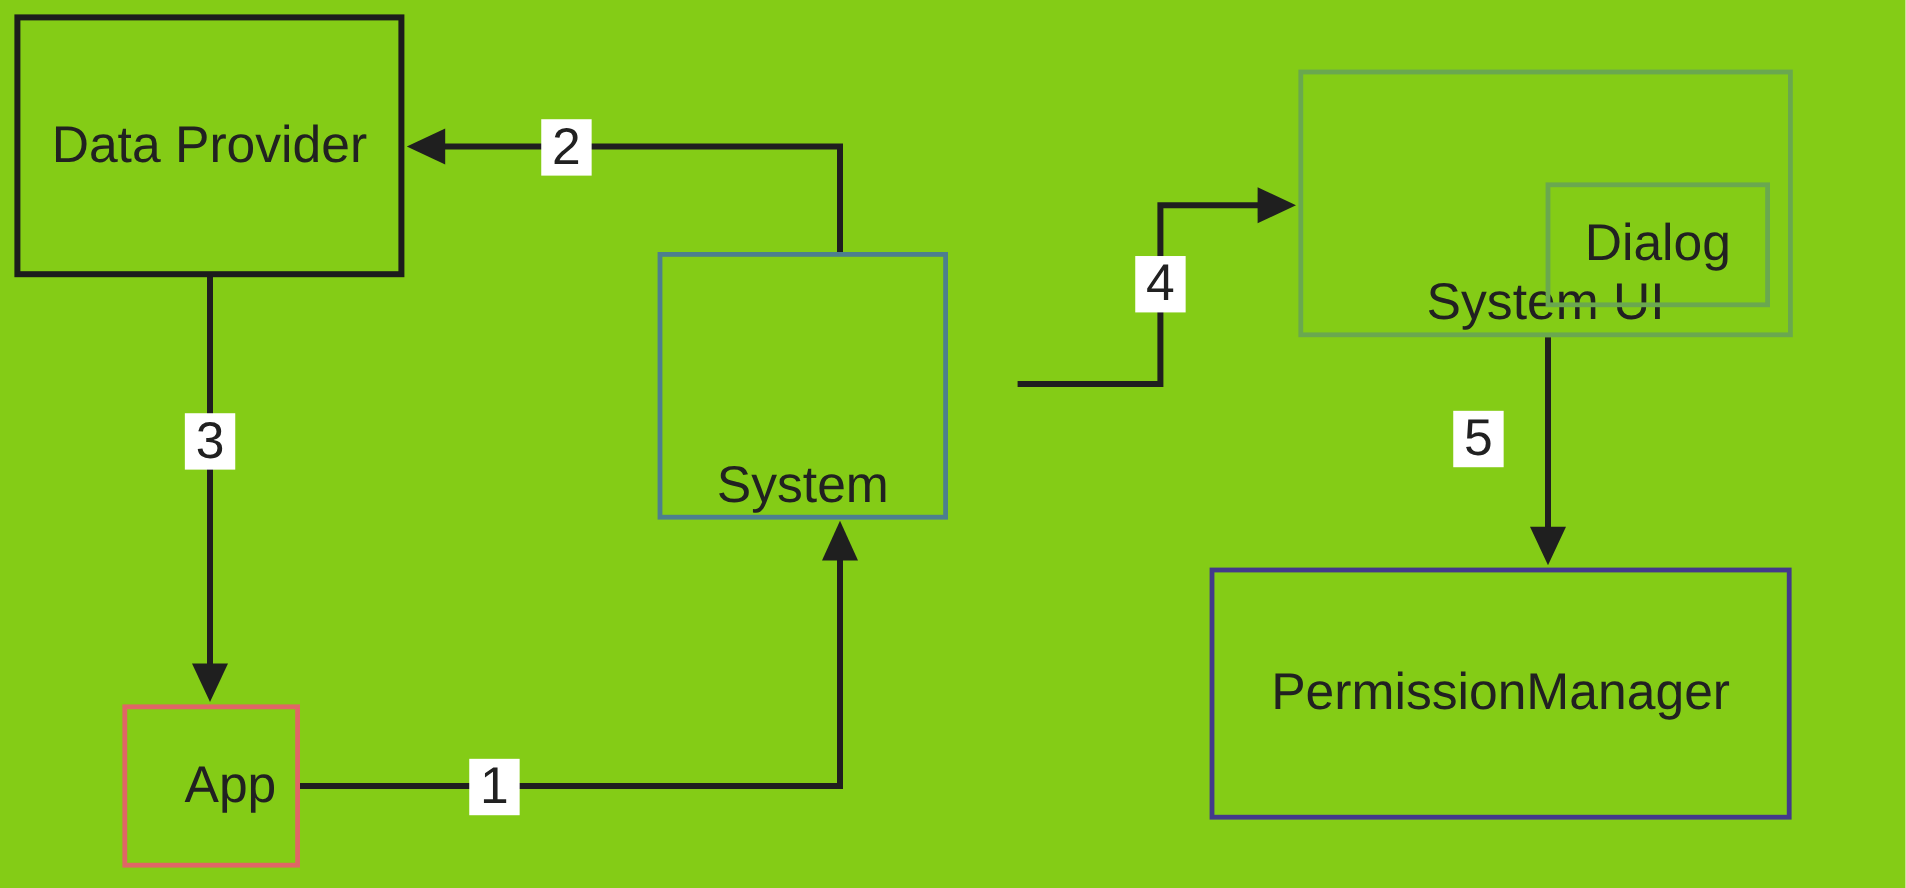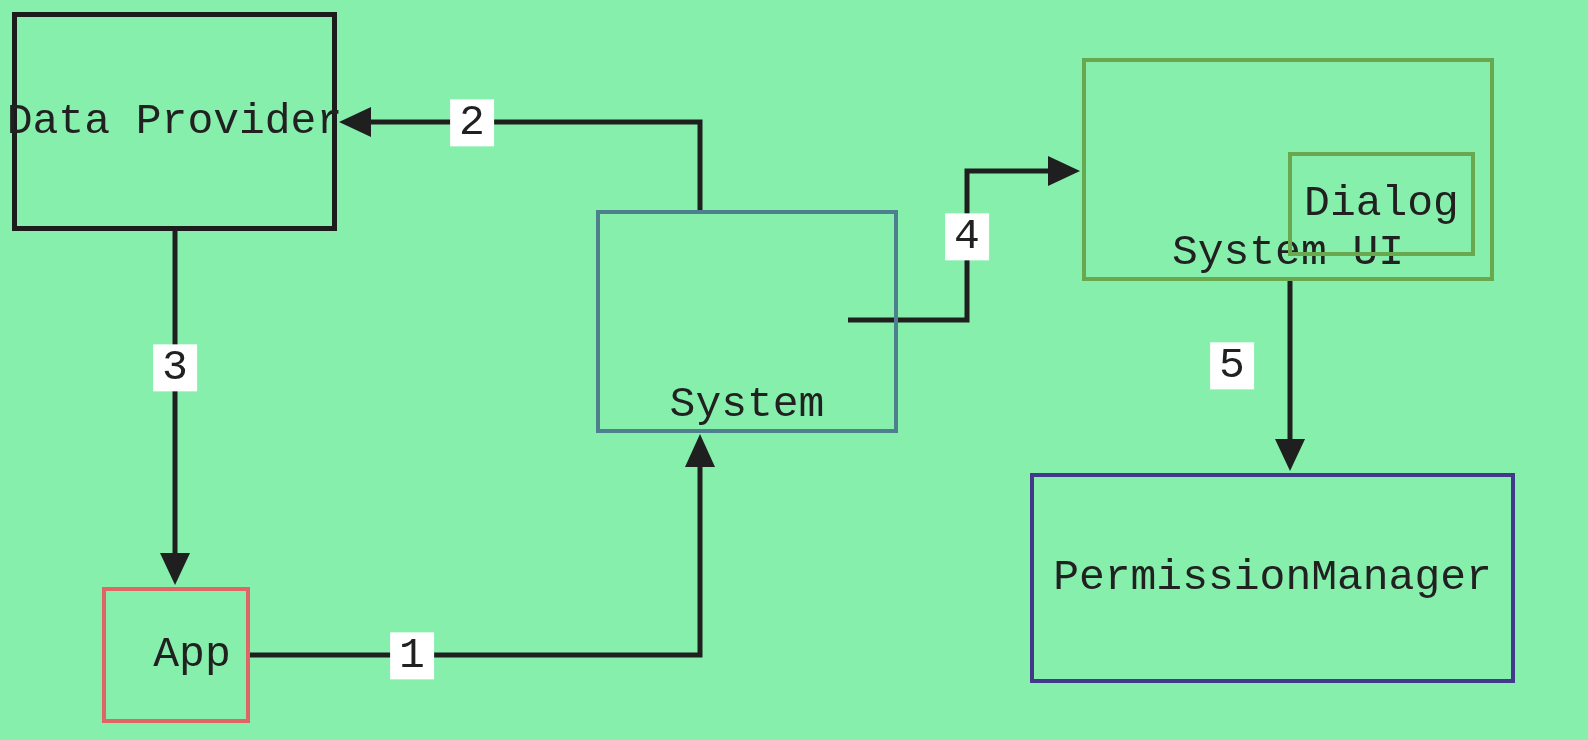--- a/index.html
+++ b/index.html
@@ -5,23 +5,22 @@
   html, body {
     margin: 0;
     padding: 0;
     background: #ffffff;
     font-family: "Liberation Sans", sans-serif;
   }
   .canvas {
     position: relative;
     width: 1588px;
     height: 740px;
-    background: #86efac;
+    background: #84cc16;
     overflow: hidden;
-    font-family: Liberation Mono, monospace;
   }
   .arrows {
     position: absolute;
     left: 0;
     top: 0;
     width: 1588px;
     height: 740px;
   }
   .edge {
     fill: none;
@@ -40,25 +39,25 @@
     align-items: flex-end;
     padding-top: 22px;
   }
   .box-label {
     font-size: 43px;
     line-height: 1.15;
     color: #212121;
     white-space: nowrap;
   }
   #data-provider-box { left: 12px;  top: 12px;  width: 325px; height: 219px; border-width: 5px; }
-  #system-box        { left: 548px; top: 210px; width: 302px; height: 223px; margin-left: 48px; }
+  #system-box        { left: 548px; top: 210px; width: 242px; height: 223px; }
   #app-ops-box       { position: absolute; left: 18px; top: 101px; width: 248px; height: 95px; }
   #system-ui-box     { left: 1082px; top: 58px; width: 412px; height: 223px; }
   #dialog-box        { position: absolute; left: 202px; top: 90px; width: 187px; height: 104px; }
-  #permission-manager-box { left: 1008px; top: 473px; width: 485px; height: 210px; margin-left: 22px; }
+  #permission-manager-box { left: 1008px; top: 473px; width: 485px; height: 210px; }
   #app-box           { left: 102px; top: 587px; width: 148px; height: 136px; padding-left: 32px; }
   .num {
     position: absolute;
     transform: translate(-50%, -50%);
     background: #ffffff;
     padding: 0 9px;
     font-size: 43px;
     line-height: 1.1;
     color: #212121;
   }

